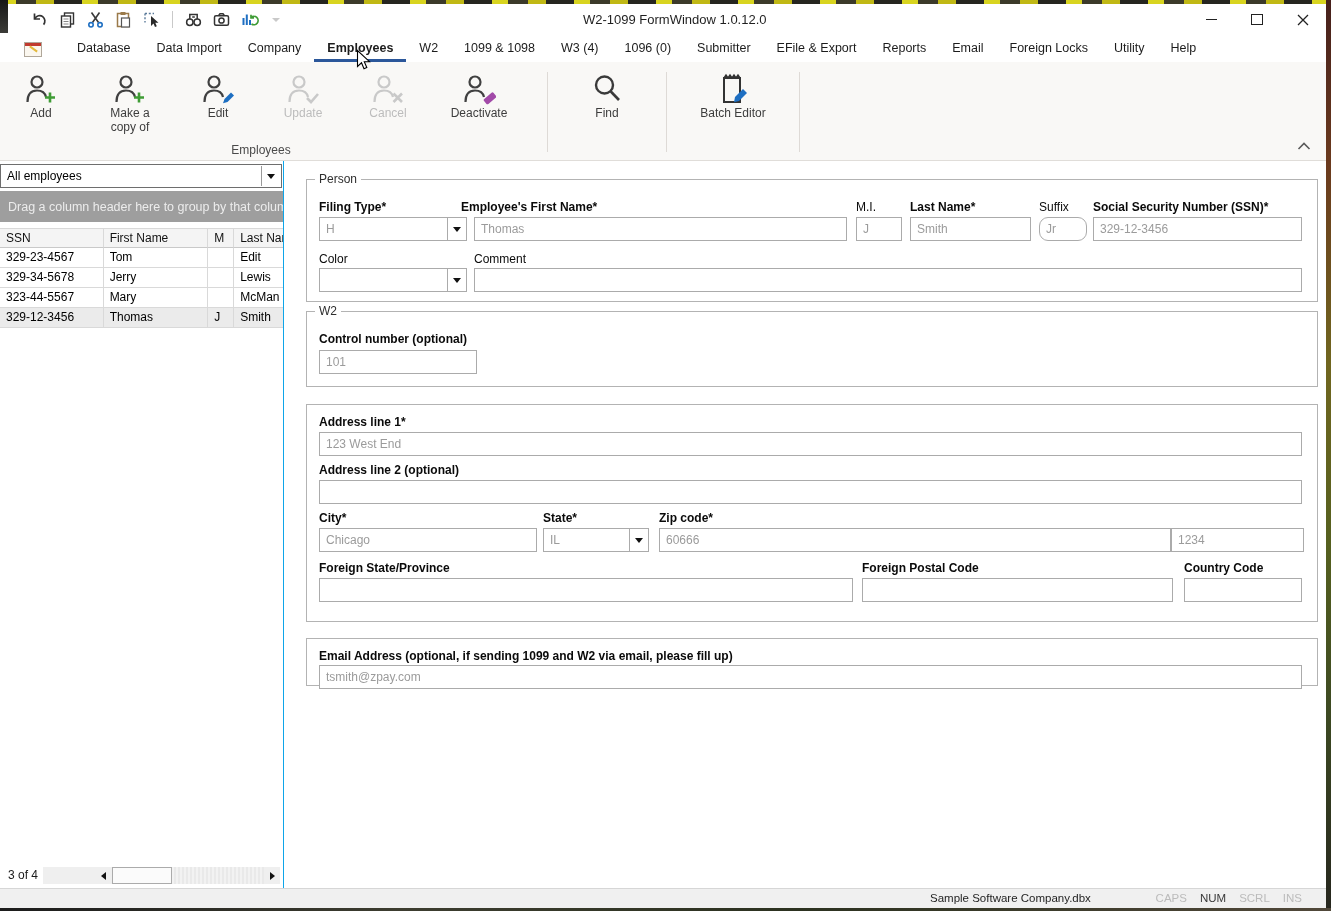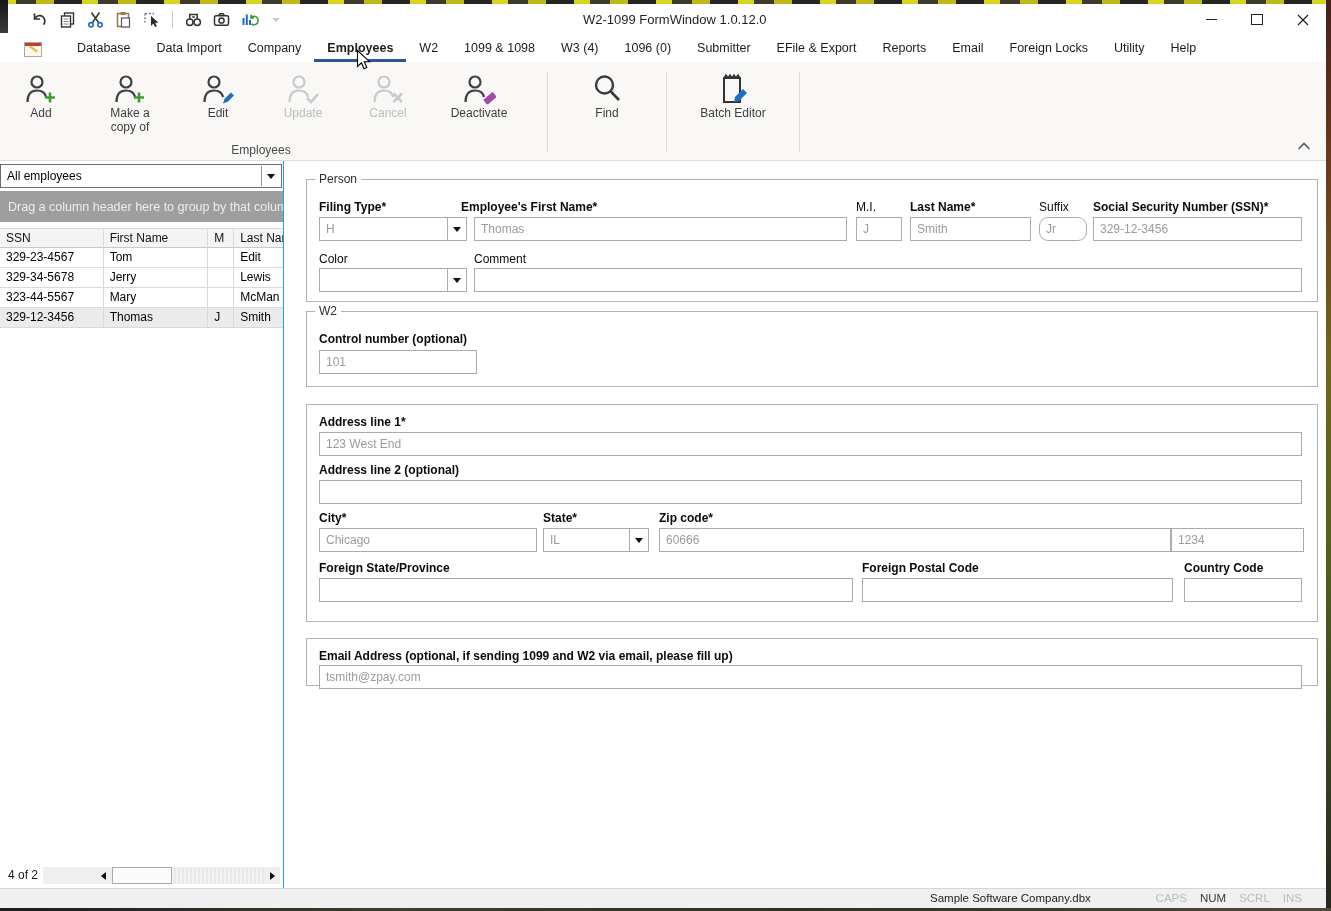--- a/index.html
+++ b/index.html
@@ -329,21 +329,21 @@
           </div>
           <div class="grid-row selected">
             <span class="grid-cell c-ssn">329-12-3456</span>
             <span class="grid-cell c-first">Thomas</span>
             <span class="grid-cell c-mi">J</span>
             <span class="grid-cell c-last">Smith</span>
           </div>
         </div>
         <div class="panel-fill"></div>
         <div class="panel-bottom">
-          <span class="record-count">4 of 2</span>
+          <span class="record-count">3 of 4</span>
           <div class="hscroll">
             <div class="sb-btn sb-left">
                 <i class="tri-left"></i>
               </div>
             <div class="sb-thumb"></div>
             <div class="sb-track"></div>
             <div class="sb-btn sb-right">
                 <i class="tri-right"></i>
               </div>
           </div>

